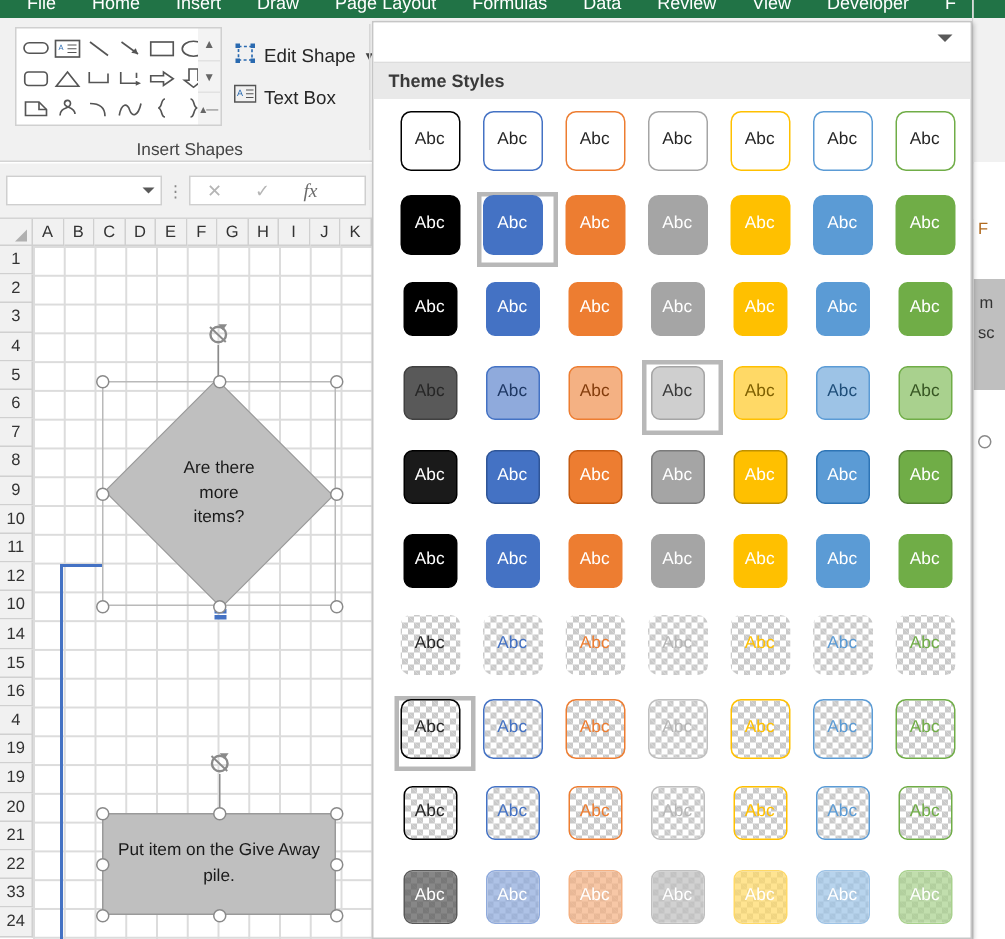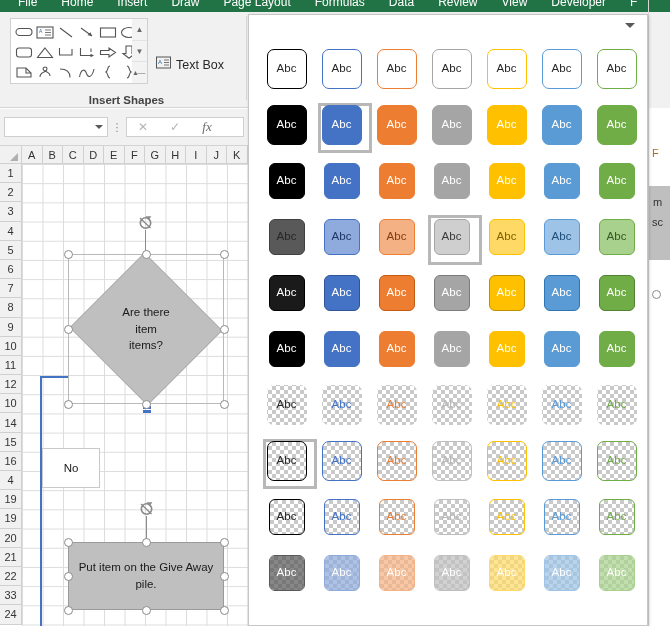--- a/index.html
+++ b/index.html
@@ -66,21 +66,21 @@
     display:flex; align-items:center; gap:5px;
     font-size:12.5px; color:#262626; white-space:nowrap;
   }
   .text-box-btn {
     position:absolute; left:152px; top:42px;
     display:flex; align-items:center; gap:5px;
     font-size:12.5px; color:#262626; white-space:nowrap;
   }
   .grp-label {
     position:absolute; left:0; bottom:2px; width:245px;
-    text-align:center; font-size:11.5px; color:#444;font-weight:bold;
+    text-align:center; font-size:11.5px; color:#444;
   }
 
   
   .gallery {
     position:absolute; left:248px; top:14px; width:400px; height:612px;
     background:#ffffff; border:1px solid #c6c6c6;
     box-shadow: 1px 1px 3px rgba(0,0,0,0.22);
     overflow:hidden;
   }
   .gallery-top {
@@ -341,20 +341,33 @@
           </div>
         </div>
       </div>
 
       <div class="shapes-scroll">
         <div>▲</div>
         <div>▼</div>
         <div>▴—</div>
       </div>
 
+      <div class="edit-shape">
+        <span>
+          <svg width="15" height="15" viewBox="0 0 15 15">
+            <rect x="3" y="3" width="9" height="9" fill="none" stroke="#2a6ab0" stroke-width="1.1" stroke-dasharray="2 1.6"></rect>
+            <rect x="1" y="1" width="3" height="3" fill="#2a6ab0"></rect>
+            <rect x="11" y="1" width="3" height="3" fill="#2a6ab0"></rect>
+            <rect x="1" y="11" width="3" height="3" fill="#2a6ab0"></rect>
+            <rect x="11" y="11" width="3" height="3" fill="#2a6ab0"></rect>
+          </svg>
+        </span>
+        <span>Edit Shape</span>
+        <span style="font-size:8px;color:#444;">▼</span>
+      </div>
 
       <div class="text-box-btn">
         <span>
           <svg width="15" height="14" viewBox="0 0 15 14">
               <rect x="0.5" y="1" width="14" height="11" fill="none" stroke="#555" stroke-width="1"></rect>
               <text x="2" y="8" font-size="6" fill="#2a6ab0" font-family="sans-serif">A</text>
               <line x1="8" y1="4" x2="13" y2="4" stroke="#555" stroke-width=".8"></line>
               <line x1="8" y1="6.5" x2="13" y2="6.5" stroke="#555" stroke-width=".8"></line>
               <line x1="8" y1="9" x2="13" y2="9" stroke="#555" stroke-width=".8"></line>
             </svg>
@@ -435,37 +448,34 @@
             <circle cx="8.5" cy="9" r="5.2" fill="none" stroke="#8a8a8a" stroke-width="1.6"></circle>
             <path d="M8.5 2.2 L14.4 2.2 L11.5 6.2 Z" fill="#8a8a8a"></path>
             <path d="M3 4 L13.5 14" stroke="#8a8a8a" stroke-width="1.3" fill="none"></path>
           </svg>
         </div>
 
         <div class="diamond">
           <div class="shp"></div>
           <div class="txt">
             <span>Are there</span>
-            <span>item</span>
+            <span>more</span>
             <span>items?</span>
           </div>
         </div>
 
         <div class="handle" style="left:41.5px; top:85.5px;"></div>
         <div class="handle" style="left:119.5px; top:85.5px;"></div>
         <div class="handle" style="left:197.5px; top:85.5px;"></div>
         <div class="handle" style="left:41.5px; top:160.5px;"></div>
         <div class="handle" style="left:197.5px; top:160.5px;"></div>
         <div class="handle" style="left:41.5px; top:235.5px;"></div>
         <div class="handle" style="left:119.5px; top:235.5px;"></div>
         <div class="handle" style="left:197.5px; top:235.5px;"></div>
 
-        <div class="nobox">
-          <span>No</span>
-        </div>
 
         <div class="bluecon" style="left:121px; top:242px; width:8px; height:2.5px;"></div>
         <div class="connector" style="left:124px; top:352px; width:1.4px; height:26px;"></div>
         <div class="rot" style="left:116px; top:336px;">
           <svg width="17" height="17" viewBox="0 0 17 17">
             <circle cx="8.5" cy="9" r="5.2" fill="none" stroke="#8a8a8a" stroke-width="1.6"></circle>
             <path d="M8.5 2.2 L14.4 2.2 L11.5 6.2 Z" fill="#8a8a8a"></path>
             <path d="M3 4 L13.5 14" stroke="#8a8a8a" stroke-width="1.3" fill="none"></path>
           </svg>
         </div>
@@ -497,20 +507,21 @@
     <div class="sv-txt" style="left:3px; top:216px;">sc</div>
     <div class="sv-txt" style="left:3px; top:236px;margin-left:48px;">ve</div>
     <div class="handle" style="left:3px; top:290px;"></div>
   </div>
 
   <div class="gallery">
     <div class="gallery-top">
       <div class="gal-chev"></div>
     </div>
 
+    <div class="sec-head">Theme Styles</div>
     <div id="theme-rows">
         <div class="sw-row">
           <div class="sw-cell">
             <div class="sw" style="background: rgb(255, 255, 255); border: 1.5px solid rgb(0, 0, 0); color: rgb(38, 38, 38);">
               <span>Abc</span>
             </div>
           </div>
           <div class="sw-cell">
             <div class="sw" style="background: rgb(255, 255, 255); border: 1.5px solid rgb(68, 114, 196); color: rgb(38, 38, 38);">
               <span>Abc</span>

